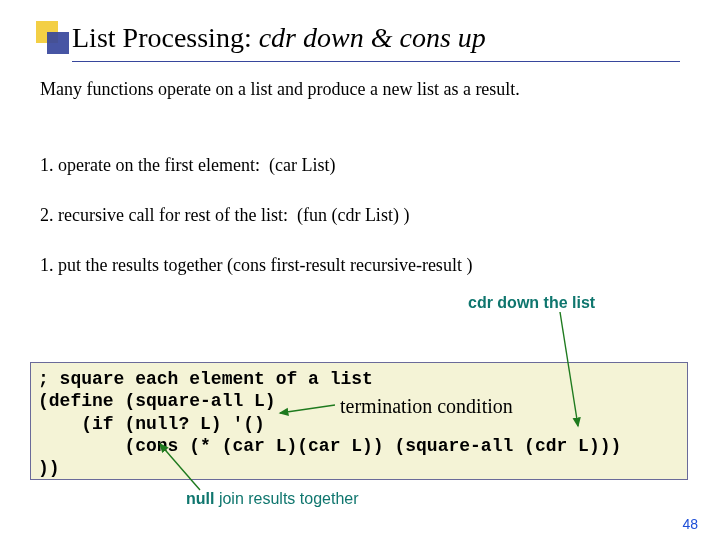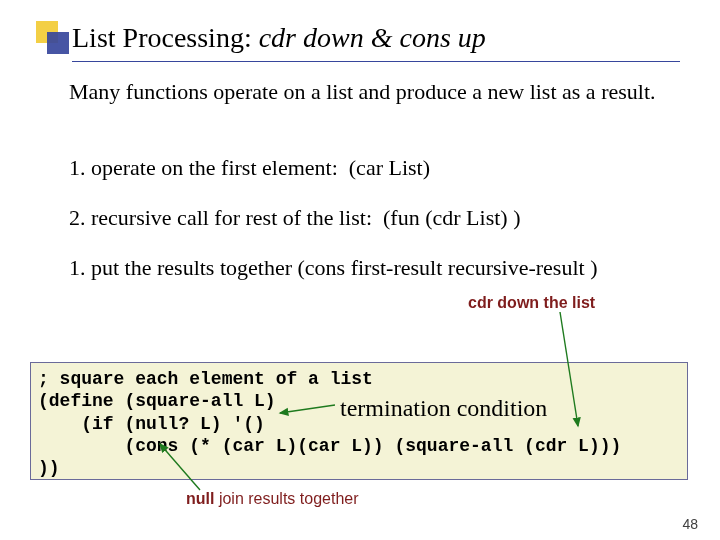--- a/index.html
+++ b/index.html
@@ -3,27 +3,27 @@
 <meta charset="utf-8">
 <style>
   html,body{margin:0;padding:0}
   body{width:720px;height:540px;background:#fff;font-family:"Times New Roman",Times,serif;color:#000;position:relative;overflow:hidden}
   .bullet-sq{position:absolute}
   .bullet-sq div{position:absolute;width:22px;height:22px}
   .title{position:absolute;left:72px;top:22px;font-size:28px}
   .title .plain{font-style:normal}
   .title .it{font-style:italic}
   .ul{position:absolute;left:72px;right:40px;height:1px;border-bottom:1px solid #37469c;top:60px}
-  .body-p{position:absolute;left:69px;right:40px;font-size:22px;line-height:1.28}
+  .body-p{position:absolute;left:40px;right:40px;font-size:18px;line-height:1.28}
   .codebox{position:absolute;left:30px;top:362px;width:656px;height:116px;background:#f4f3d6;border:1px solid #6a6a99}
   .code{position:absolute;left:38px;top:368px;font-family:"Courier New",monospace;font-weight:bold;font-size:18px;line-height:1.24;white-space:pre;color:#000}
-  .greenlbl{position:absolute;font-family:Arial,Helvetica,sans-serif;font-weight:bold;font-size:16px;color:#7f1d1d}
-  .annot{position:absolute;font-family:"Times New Roman",serif;font-size:24px;color:#000}
+  .greenlbl{position:absolute;font-family:Arial,Helvetica,sans-serif;font-weight:bold;font-size:16px;color:#0f766e}
+  .annot{position:absolute;font-family:"Times New Roman",serif;font-size:20px;color:#000}
   svg.arrows{position:absolute;left:0;top:0;width:720px;height:540px;pointer-events:none}
-  .pagenum{position:absolute;right:22px;bottom:8px;font-family:Arial,Helvetica,sans-serif;font-size:14px;color:#404040}
+  .pagenum{position:absolute;right:22px;bottom:8px;font-family:Arial,Helvetica,sans-serif;font-size:14px;color:#1d4ed8}
 </style>
 </head>
 <body>
 
 <div class="bullet-sq">
   <div style="left:36px;top:21px;background:#f3cf45"></div>
   <div style="left:47px;top:32px;background:#37469c;opacity:.92"></div>
 </div>
 
 <div class="title">

